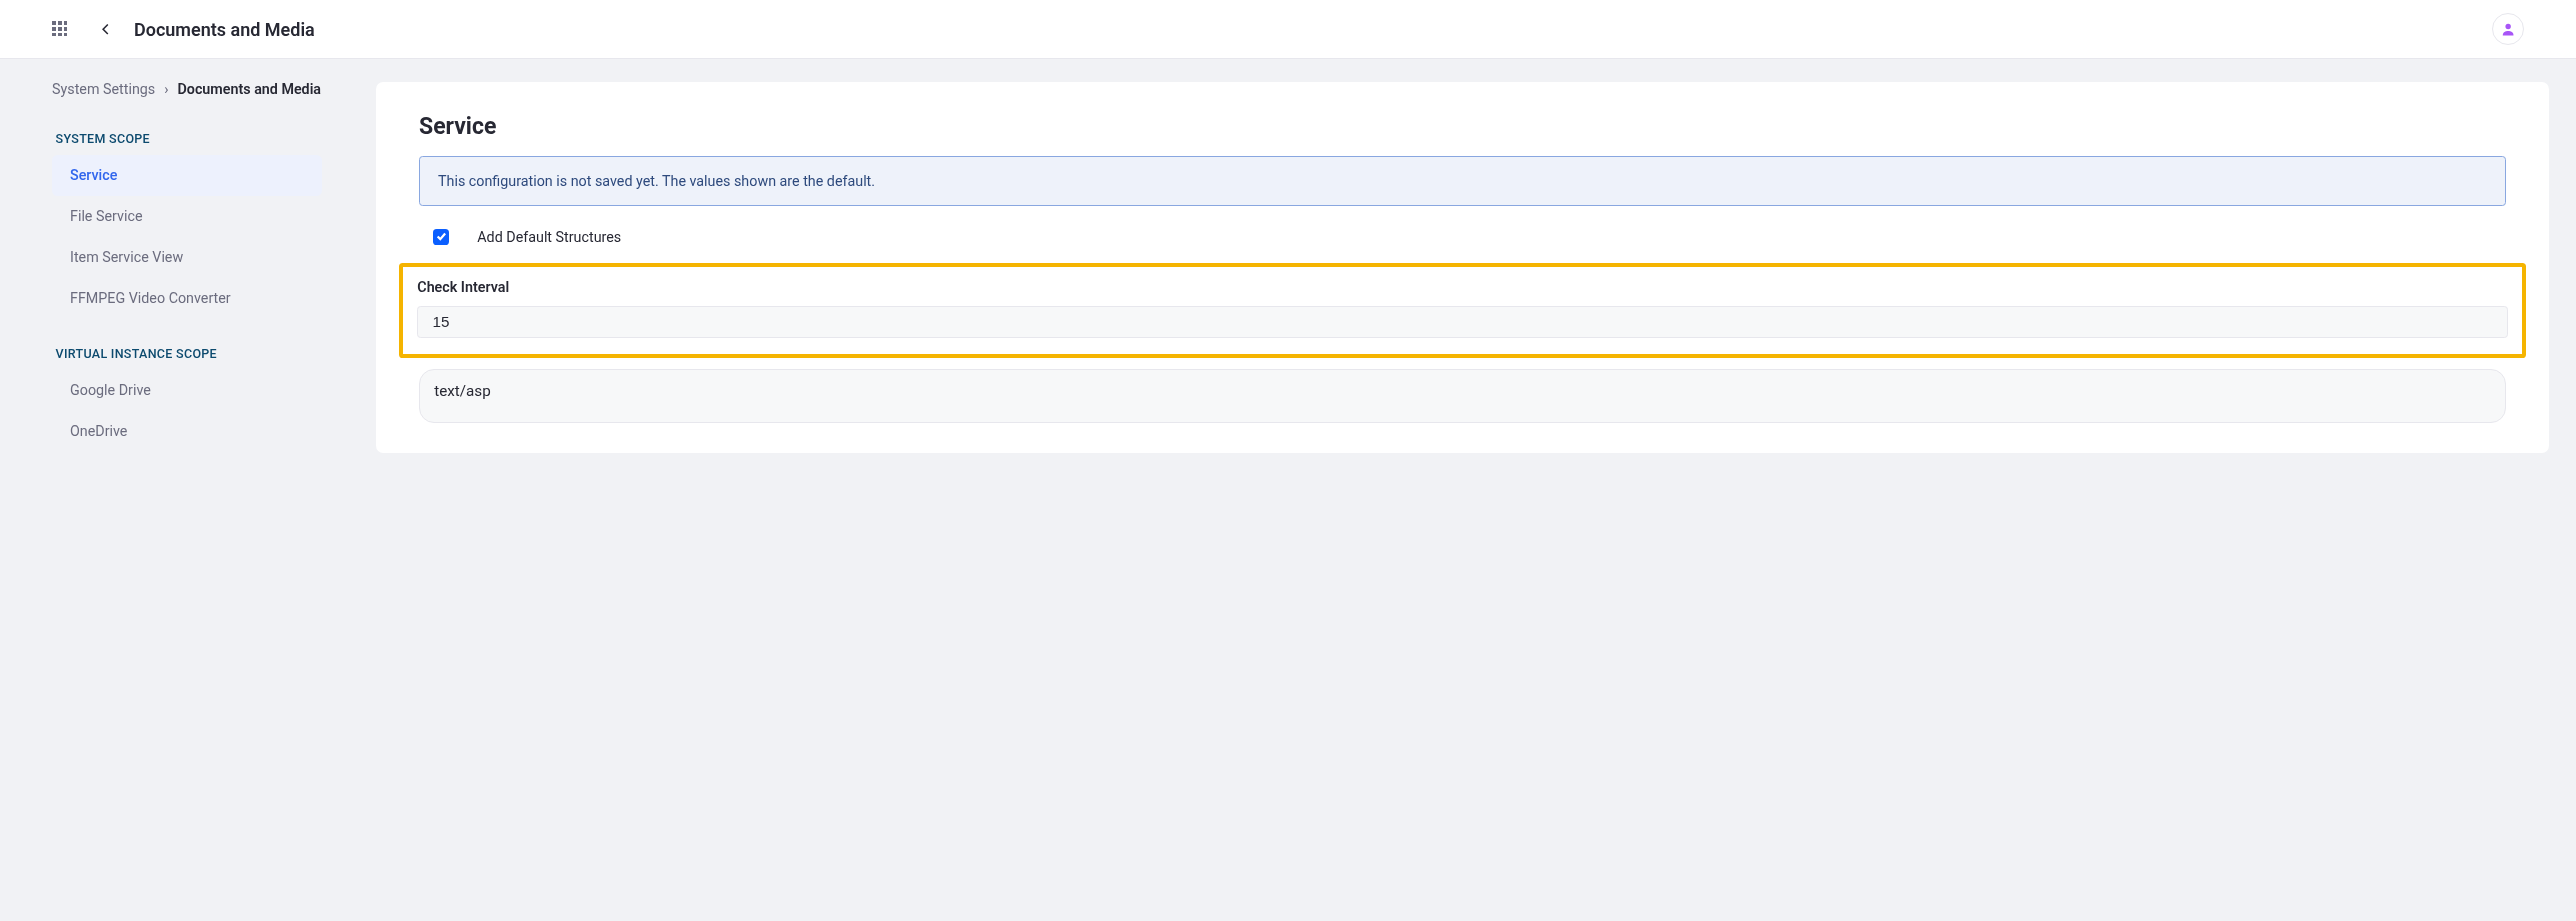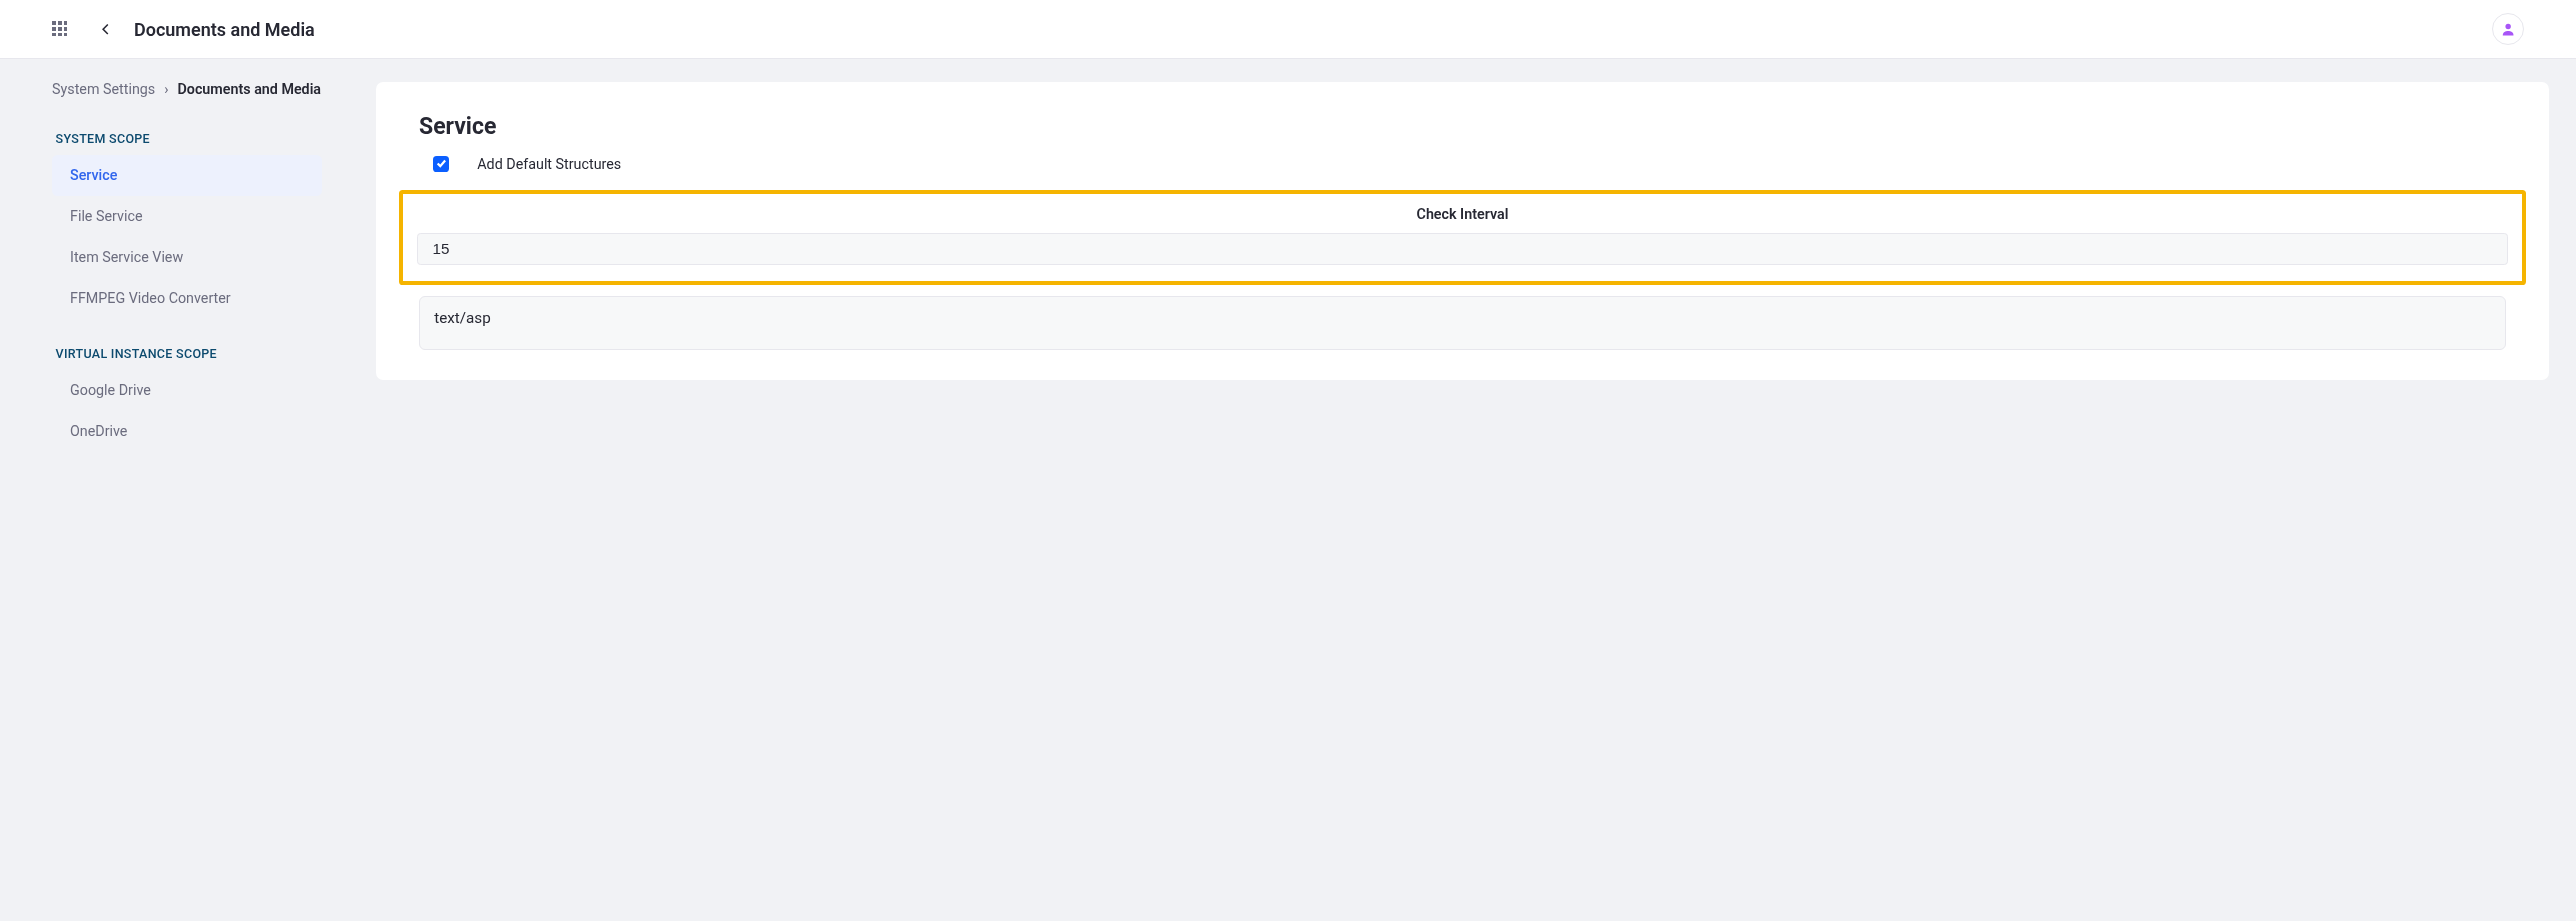--- a/index.html
+++ b/index.html
@@ -33,27 +33,27 @@
 
 .alert { background: #eef2fa; border: 0.9px solid #89a7e0; border-radius: 3.6px; padding: 16px 18px; color: #2e4a7d; font-size: 14.3px; margin-bottom: 23px; }
 
 .checkbox-row { display: flex; align-items: center; gap: 28px; margin-bottom: 18px; padding-left: 14.3px; }
 .checkbox { width: 16px; height: 16px; border-radius: 3.6px; background: #0b5fff; display: flex; align-items: center; justify-content: center; cursor: pointer; }
 .checkbox svg { width: 10.8px; height: 9px; stroke: #fff; stroke-width: 3; fill: none; }
 .checkbox-label { font-size: 14.3px; color: #272833; }
 
 .highlight-box { border: 4.5px solid #f5b400; border-radius: 3.6px; padding: 12.5px 14.3px 16px 14.3px; margin: 0 -20px 10.8px -20px; }
 
-.field-label { font-size: 14.3px; font-weight: 600; color: #272833; margin-bottom: 10.8px; display: block; text-align: center; }
+.field-label { font-size: 14.3px; font-weight: 600; color: #272833; margin-bottom: 10.8px; display: block; }
 .text-input { width: 100%; height: 32px; border: 0.9px solid #e7e7ed; background: #f7f8f9; border-radius: 3.6px; padding: 0 14.3px; font-size: 15.2px; color: #272833; }
 
 .mime-header { display: flex; align-items: center; margin-top: 10.8px; }
 .add-btn { margin-left: auto; width: 18px; height: 18px; border-radius: 50%; background: #0b5fff; display: flex; align-items: center; justify-content: center; cursor: pointer; }
 .add-btn svg { width: 9px; height: 9px; stroke: #fff; stroke-width: 2.5; }
-.mime-input { width: 100%; min-height: 54px; border: 0.9px solid #e7e7ed; background: #f7f8f9; border-radius: 6px; padding: 12.5px 14.3px; font-size: 15.2px; color: #272833; margin-top: 9px; }
+.mime-input { width: 100%; min-height: 54px; border: 0.9px solid #e7e7ed; background: #f7f8f9; border-radius: 15px; padding: 12.5px 14.3px; font-size: 15.2px; color: #272833; margin-top: 9px; }
 </style>
 </head>
 <body>
 
 <div class="topbar">
   <div class="grid-icon">
     <span></span>
       <span></span>
       <span></span>
       <span></span>
@@ -97,20 +97,21 @@
       <div class="nav-section-title">VIRTUAL INSTANCE SCOPE</div>
       <a class="nav-item">Google Drive</a>
       <a class="nav-item">OneDrive</a>
     </div>
   </div>
 
   <div class="content">
     <div class="card">
       <h1 class="card-title">Service</h1>
 
+      <div class="alert">This configuration is not saved yet. The values shown are the default.</div>
 
       <div class="checkbox-row">
         <div class="checkbox">
           <svg viewBox="0 0 14 12">
               <polyline points="2,6 5.5,9.5 12,2"></polyline>
             </svg>
         </div>
         <span class="checkbox-label">Add Default Structures</span>
       </div>
 

